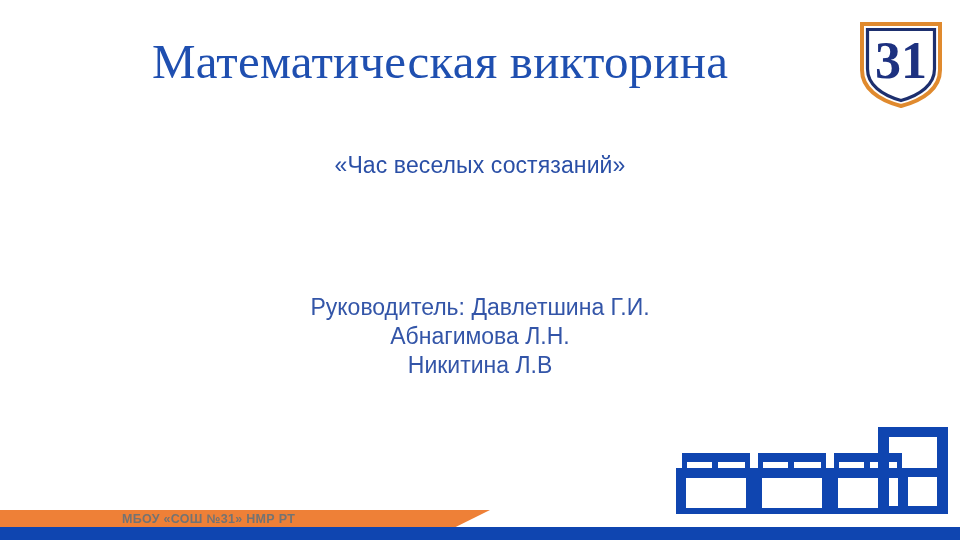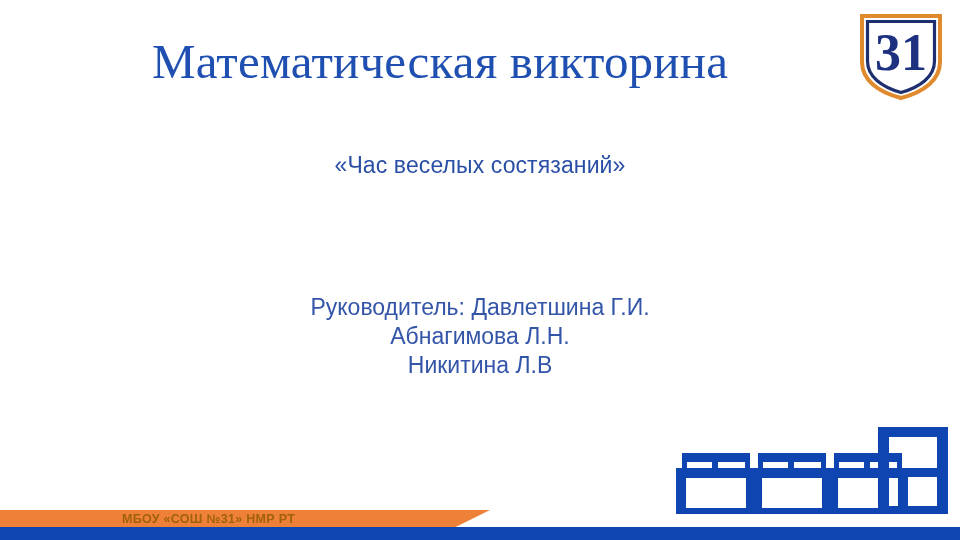--- a/index.html
+++ b/index.html
@@ -83,39 +83,39 @@
     background: #ee8037;
     -webkit-clip-path: polygon(0 0, 100% 0, 93% 100%, 0 100%);
     clip-path: polygon(0 0, 100% 0, 93% 100%, 0 100%);
   }
   #footer-label {
     position: absolute;
     left: 122px;
     top: 512px;
     font-size: 12.5px;
     font-weight: bold;
-    color: #a16207;
+    color: #737373;
     letter-spacing: 0.3px;
     white-space: nowrap;
   }
 
   
   #building {
     position: absolute;
     left: 670px;
     top: 418px;
     width: 290px;
     height: 112px;
   }
 
   
   #logo {
     position: absolute;
     left: 852px;
-    top: 4px;
+    top: 12px;
     width: 98px;
     height: 98px;
   }
 </style>
 </head>
 <body>
 
 <div id="slide">
 
   <div id="title">Математическая викторина</div>

